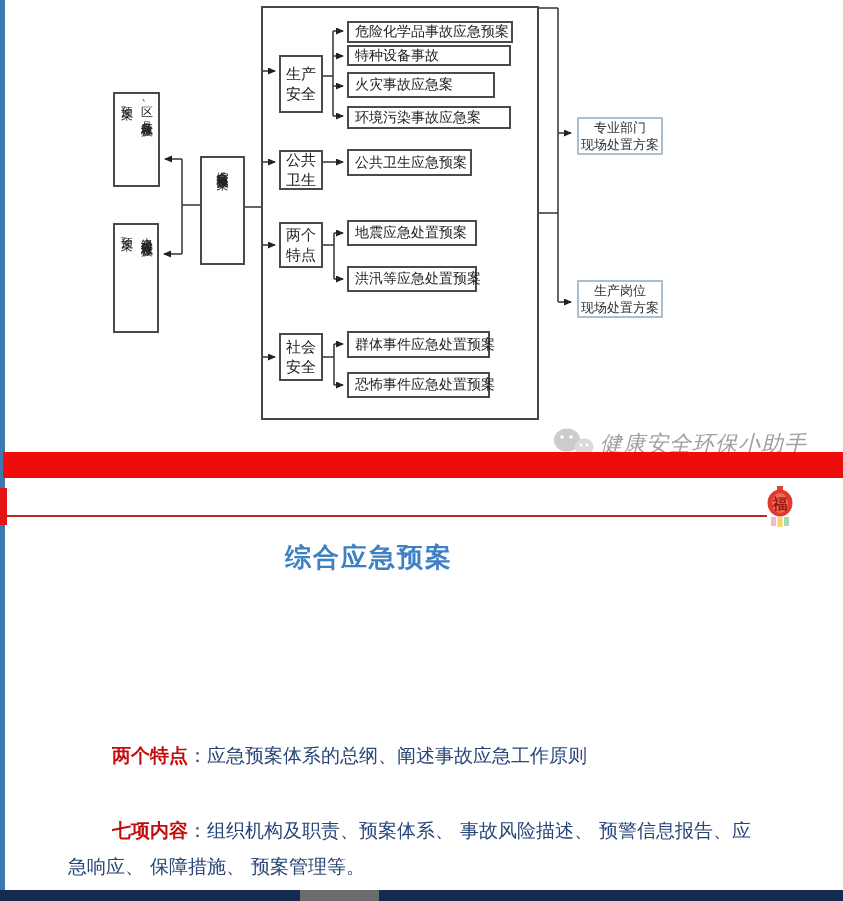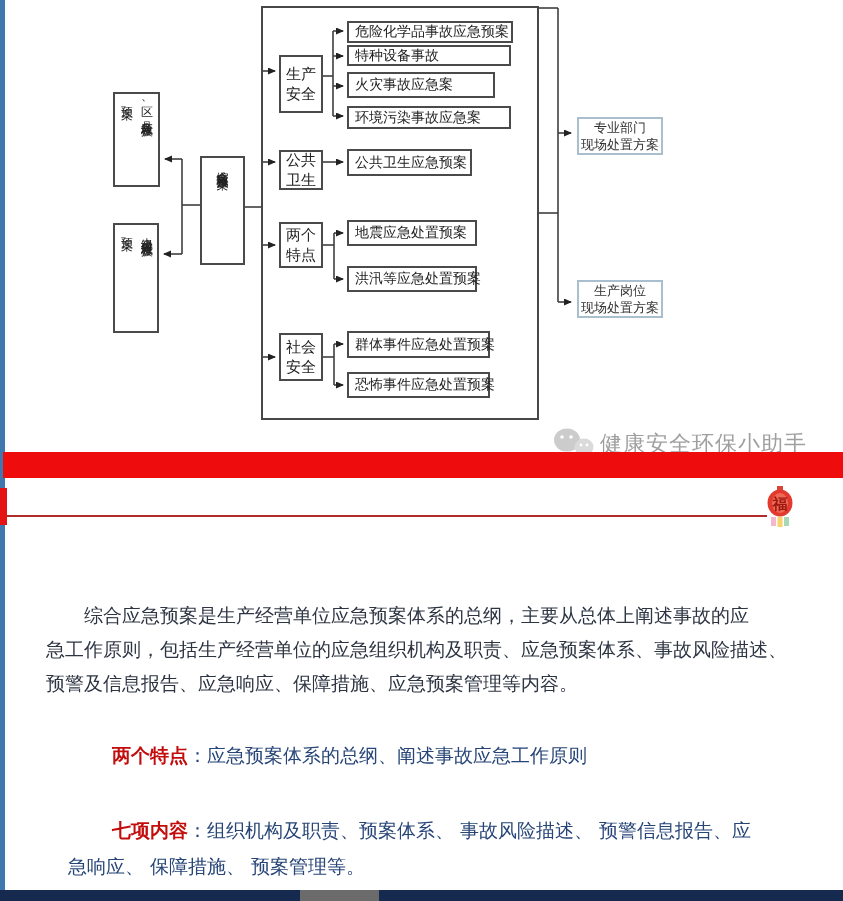--- a/index.html
+++ b/index.html
@@ -14,21 +14,21 @@
   .vwrap{display:flex;flex-direction:row;align-items:flex-start;padding:3px 3px;gap:2px;}
   .vcol{writing-mode:vertical-rl;text-orientation:upright;font-size:12px;letter-spacing:1px;line-height:18px;}
   .root-box{display:flex;justify-content:center;padding-top:3px;}
   .cat{display:flex;align-items:center;justify-content:center;text-align:center;
        font-size:15px;line-height:20px;}
   .leaf{display:flex;align-items:center;padding-left:6px;font-size:14px;white-space:nowrap;}
   .scheme{display:flex;flex-direction:column;align-items:center;justify-content:center;
           border-color:#a9bfce;font-size:13px;line-height:17px;text-align:center;color:#333;}
   .connectors{left:0;top:0;pointer-events:none;}
   
-  .wm-text{left:600px;top:429px;font-size:22px;color:#8f8f8f;opacity:.85;letter-spacing:1px;}
+  .wm-text{left:600px;top:429px;font-size:22px;color:#8f8f8f;opacity:.85;letter-spacing:1px;font-style:italic;}
   .wm-icon{left:551px;top:427px;opacity:.6;}
   
   .red-bar{left:3px;top:452px;width:840px;height:26px;background:#ee0c0c;}
   .red-vert{left:0;top:488px;width:7px;height:37px;background:#e41414;}
   .accent-line{left:7px;top:515px;width:760px;height:2px;background:#b22b2b;}
   .bottom-bar{left:0;top:890px;width:843px;height:11px;background:#16294e;}
   .bottom-gray{left:300px;top:890px;width:79px;height:11px;background:#6b6b6b;}
   
   .slide-title{left:8px;top:540px;width:722px;text-align:center;font-size:26px;font-weight:bold;
                color:#3e80c4;letter-spacing:2px;}
@@ -153,26 +153,22 @@
   <svg class="abs lantern" width="28" height="42">
     <rect x="11" y="0" width="6" height="5" fill="#d8453a"></rect>
     <ellipse cx="14" cy="17" rx="12.5" ry="13.5" fill="#e23a2e"></ellipse>
     <ellipse cx="14" cy="17" rx="8" ry="10" fill="#ef6a54"></ellipse>
     <rect x="5" y="31" width="5" height="9" fill="#f3b8cf"></rect>
     <rect x="11.5" y="31" width="5" height="10" fill="#f8d46a"></rect>
     <rect x="18" y="31" width="5" height="9" fill="#a9d8b8"></rect>
     <text x="14" y="23" text-anchor="middle" font-size="15" font-weight="bold" fill="#9c1612">福</text>
   </svg>
 
+  <div class="abs slide-title">综合应急预案</div>
 
-  <div class="abs para">
-    <div class="indent">综合应急预案是生产经营单位应急预案体系的总纲，主要从总体上阐述事故的应</div>
-    <div>急工作原则，包括生产经营单位的应急组织机构及职责、应急预案体系、事故风险描述、</div>
-    <div>预警及信息报告、应急响应、保障措施、应急预案管理等内容。</div>
-  </div>
 
   <div class="abs pt pt-features">
     <span class="lbl">两个特点</span><span>：</span><span>应急预案体系的总纲、阐述事故应急工作原则</span>
   </div>
 
   <div class="abs pt pt-contents1">
     <span class="lbl">七项内容</span><span>：</span><span>组织机构及职责、预案体系、 事故风险描述、 预警信息报告、应</span>
   </div>
   <div class="abs pt pt-contents2">急响应、 保障措施、 预案管理等。</div>
 

